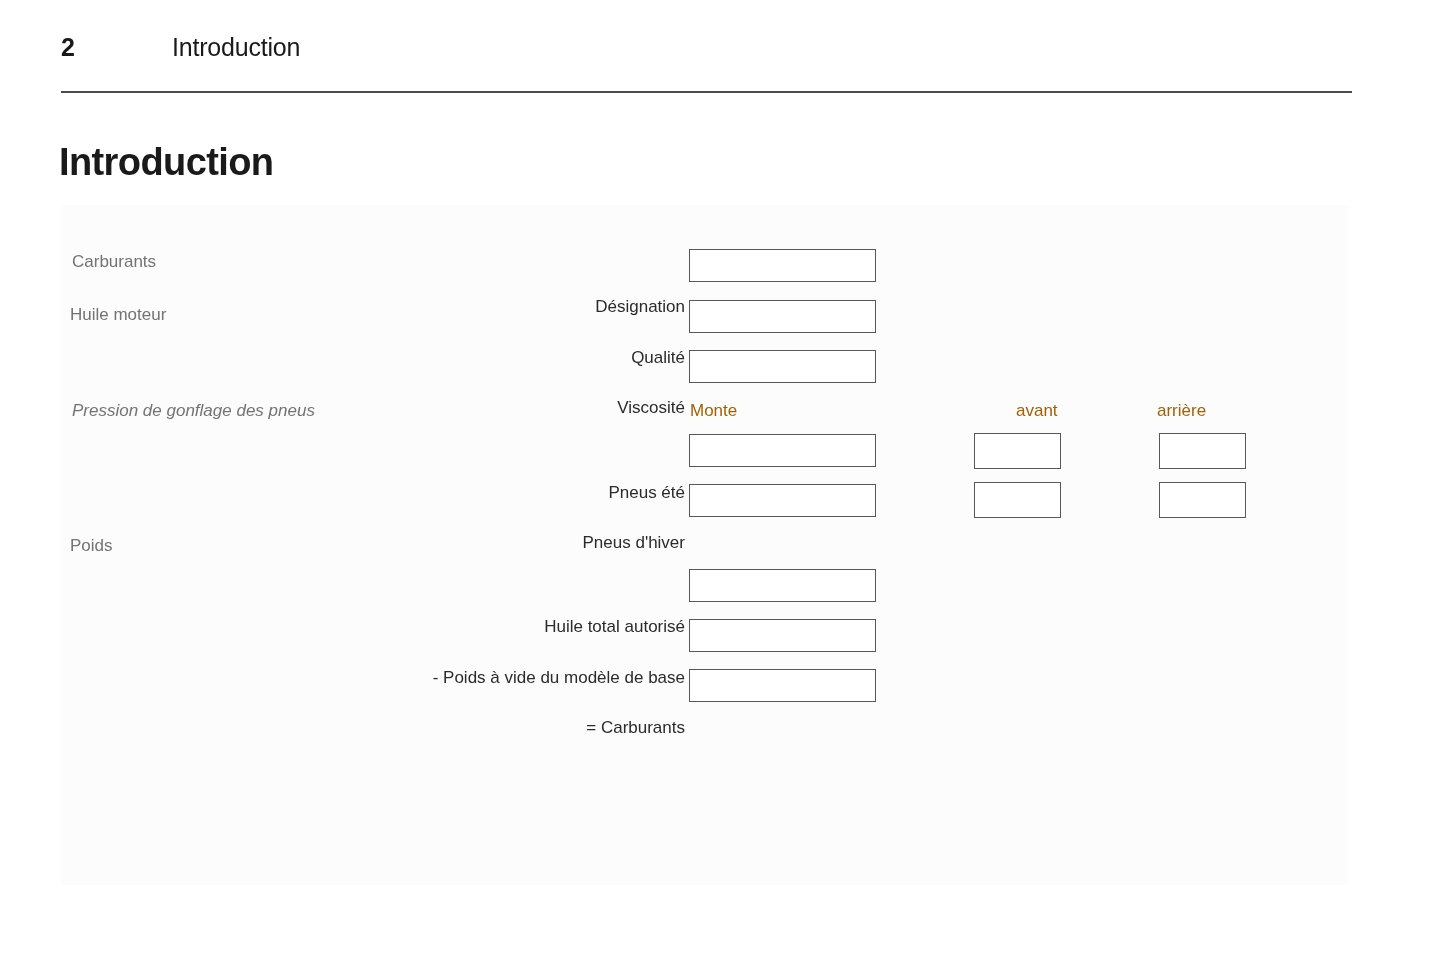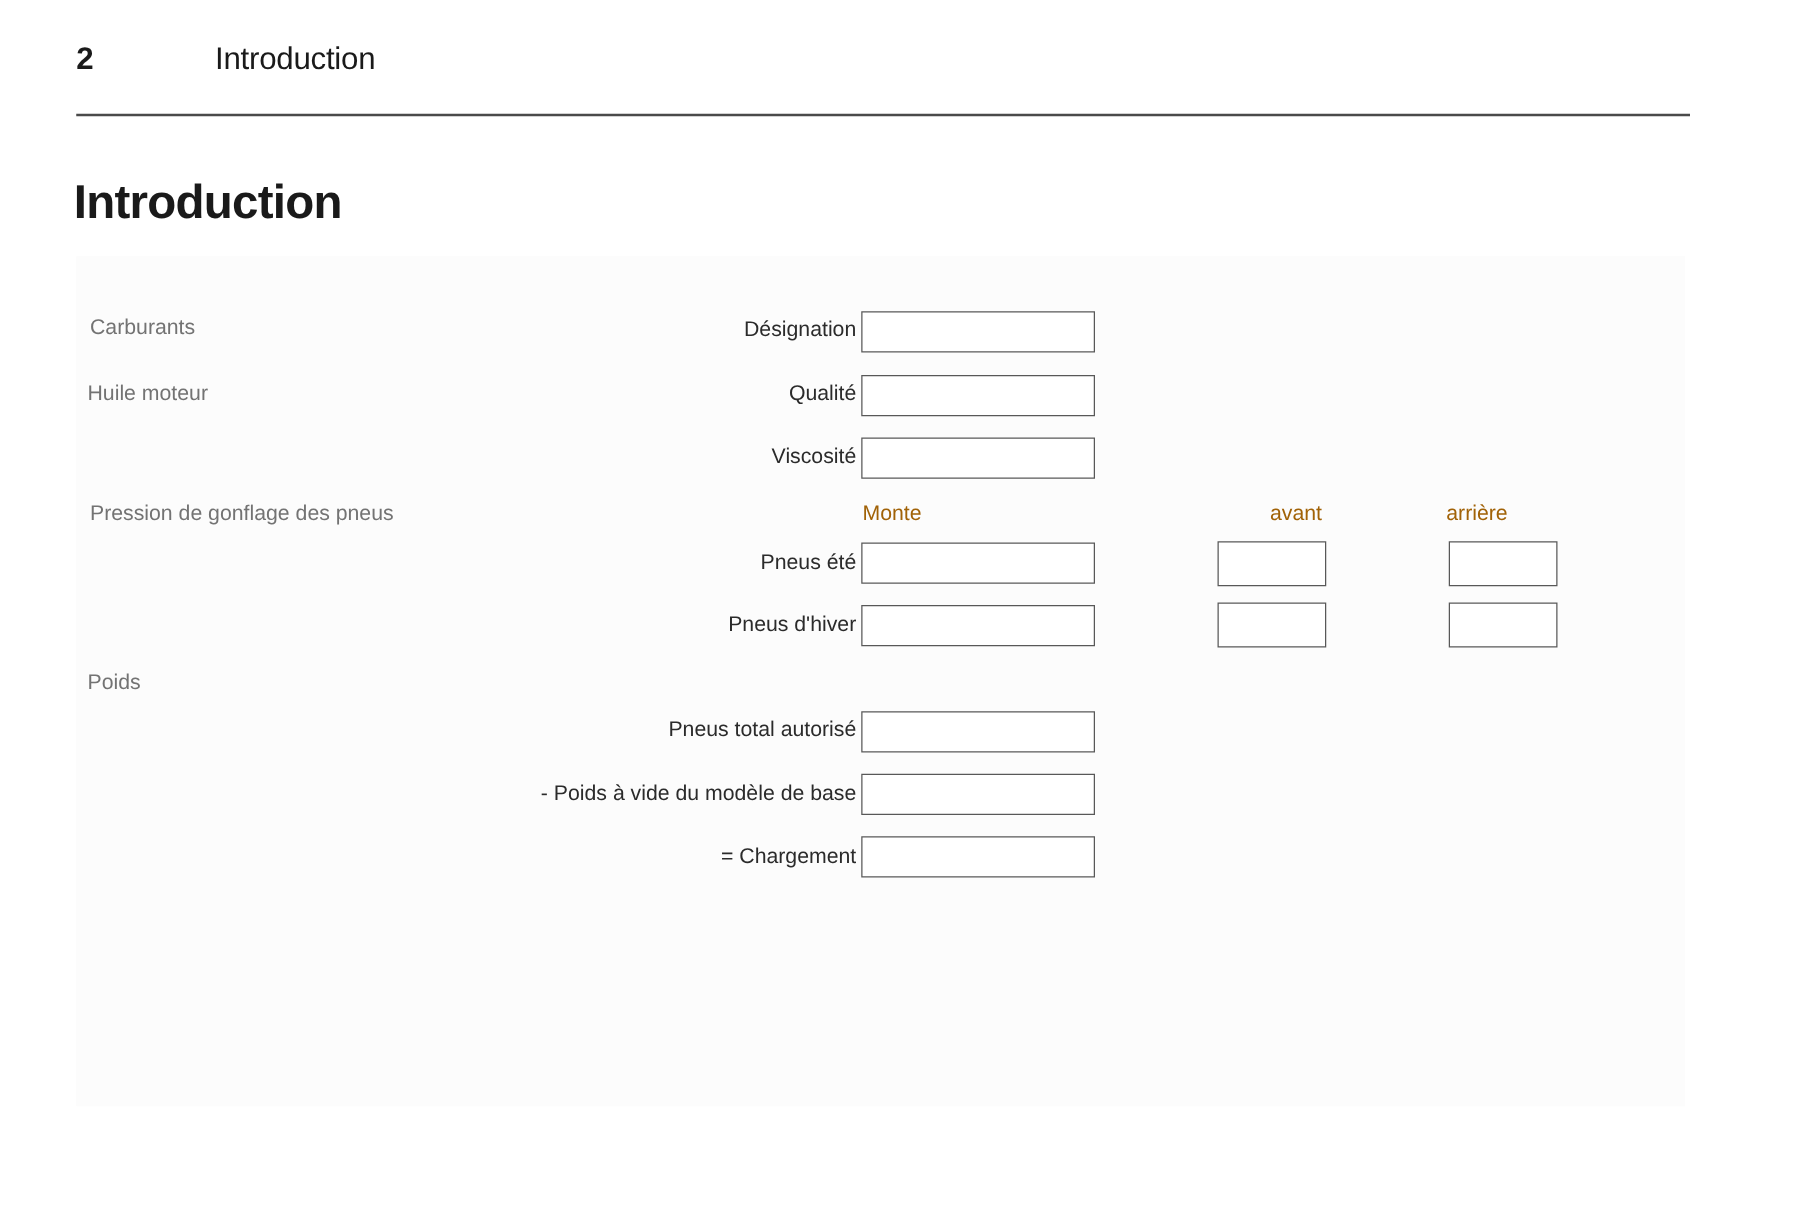--- a/index.html
+++ b/index.html
@@ -81,20 +81,21 @@
     white-space: nowrap;
   }
 
   .field-label {
     position: absolute;
     font-size: 17px;
     line-height: 22px;
     color: #2b2b2b;
     white-space: nowrap;
     text-align: center;
+    margin-top: 43px;
   }
 
   .col-header {
     position: absolute;
     font-size: 17px;
     line-height: 22px;
     color: #a16207;
     white-space: nowrap;
   }
 
@@ -130,39 +131,39 @@
   <div class="field-label" style="right:663px; top:48px;">Désignation</div>
   <div class="input-box wide" style="left:628px; top:44px;"></div>
 
   <div class="group-label" style="left:9px; top:99px;">Huile moteur</div>
   <div class="field-label" style="right:663px; top:99px;">Qualité</div>
   <div class="input-box wide" style="left:628px; top:95px;"></div>
 
   <div class="field-label" style="right:663px; top:149px;">Viscosité</div>
   <div class="input-box wide" style="left:628px; top:145px;"></div>
 
-  <div class="group-label" style="left:11px; top:195px;">Pression de gonflage des pneus</div>
+  <div class="group-label" style="left:11px; top:195px;font-style:italic;">Pression de gonflage des pneus</div>
   <div class="col-header" style="left:629px; top:195px;">Monte</div>
   <div class="col-header" style="left:911px; top:195px;margin-left:44px;">avant</div>
   <div class="col-header" style="left:1096px; top:195px;">arrière</div>
 
   <div class="field-label" style="right:663px; top:234px;">Pneus été</div>
   <div class="input-box wide" style="left:628px; top:229px;"></div>
   <div class="input-box narrow" style="left:913px; top:228px;"></div>
   <div class="input-box narrow" style="left:1098px; top:228px;"></div>
 
   <div class="field-label" style="right:663px; top:284px;">Pneus d'hiver</div>
   <div class="input-box wide" style="left:628px; top:279px;"></div>
   <div class="input-box narrow" style="left:913px; top:277px;"></div>
   <div class="input-box narrow" style="left:1098px; top:277px;"></div>
 
   <div class="group-label" style="left:9px; top:330px;">Poids</div>
 
-  <div class="field-label" style="right:663px; top:368px;">Pneus total autorisé</div>
+  <div class="field-label" style="right:663px; top:368px;">Huile total autorisé</div>
   <div class="input-box wide" style="left:628px; top:364px;"></div>
 
   <div class="field-label" style="right:663px; top:419px;">- Poids à vide du modèle de base</div>
   <div class="input-box wide" style="left:628px; top:414px;"></div>
 
-  <div class="field-label" style="right:663px; top:469px;">= Chargement</div>
+  <div class="field-label" style="right:663px; top:469px;">= Carburants</div>
   <div class="input-box wide" style="left:628px; top:464px;"></div>
 
 </div>
 
 </body></html>

